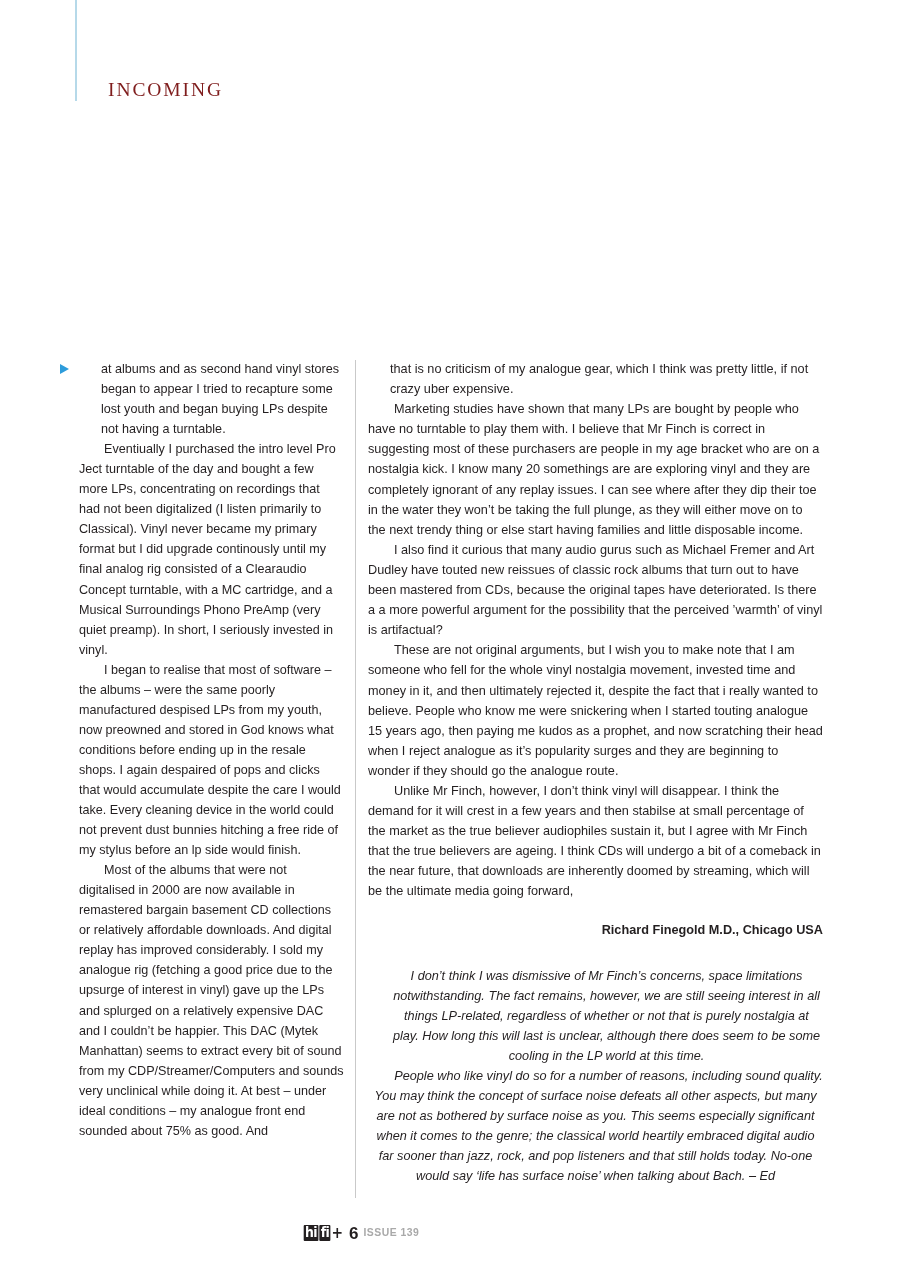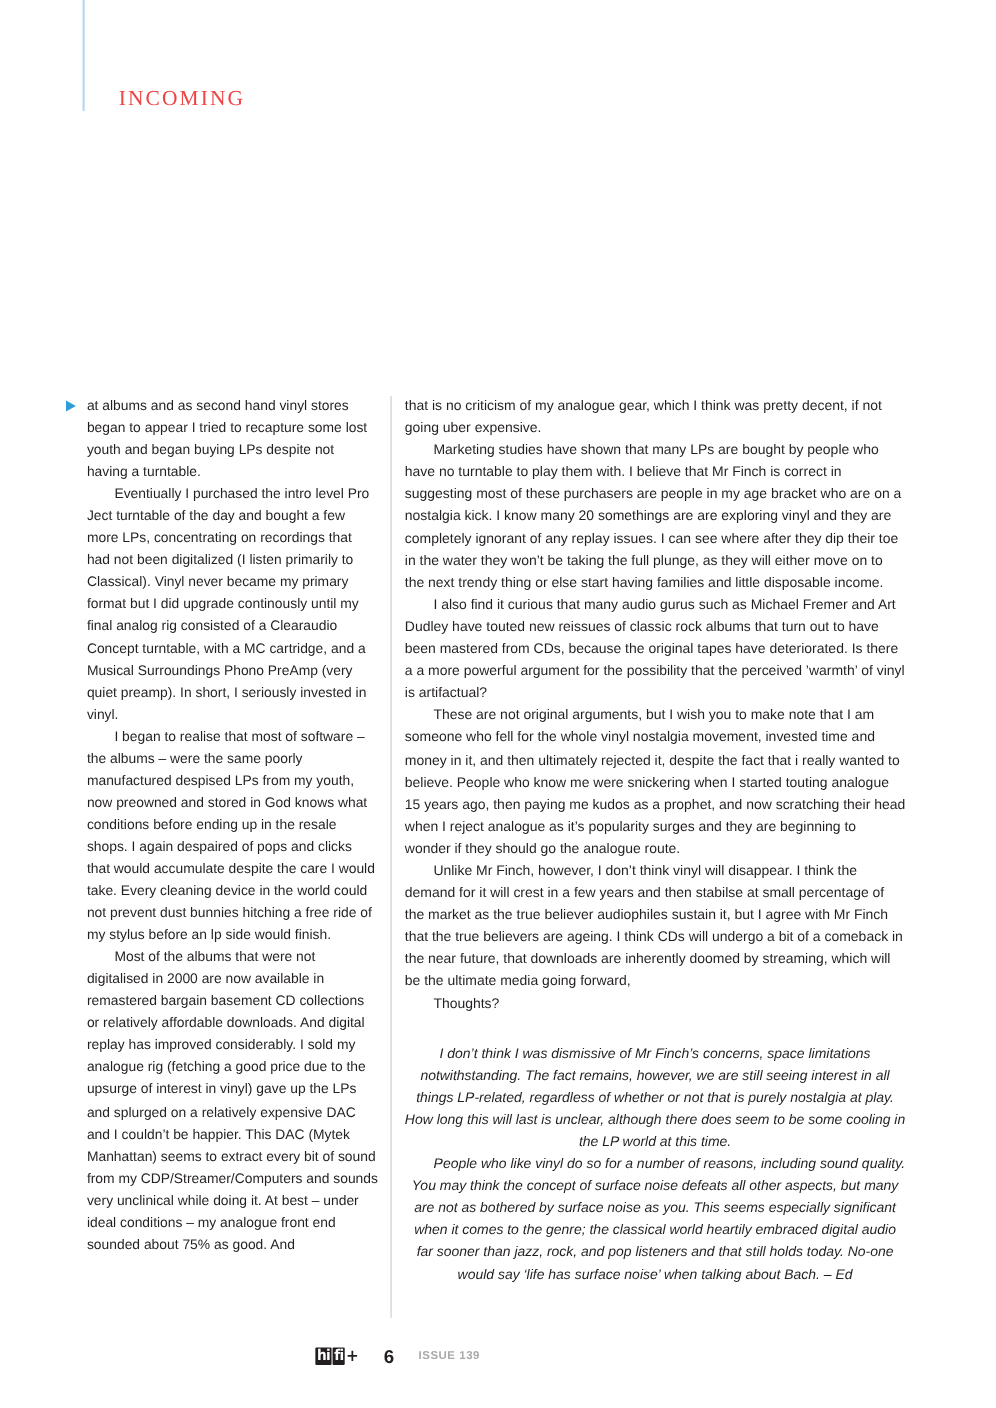--- a/index.html
+++ b/index.html
@@ -32,21 +32,21 @@
     height: 101px;
     background: #b6d9e9;
   }
   .section-title {
     position: absolute;
     left: 108px;
     top: 80px;
     font-family: "Liberation Serif", serif;
     font-size: 19.5px;
     letter-spacing: 1.9px;
-    color: #ef4444;
+    color: #7f1d1d;
     line-height: 1;
     white-space: nowrap;
   }
 
   
   .columns {
     position: absolute;
     left: 0;
     top: 359px;
     width: 905px;
@@ -74,21 +74,21 @@
     line-height: 20.05px;
     color: #231f20;
     text-indent: 25px;
     -webkit-font-smoothing: antialiased;
   }
   .col-right .para {
     font-size: 12.7px;
     line-height: 20.1px;
     text-indent: 26px;
   }
-  .para.noindent { text-indent: 0; }
+  .para.noindent { text-indent: 0; margin-left: 22px; }
 
   
   .cont-marker {
     position: absolute;
     left: -19px;
     top: 5px;
     width: 0;
     height: 0;
     border-top: 5px solid transparent;
     border-bottom: 5px solid transparent;
@@ -124,21 +124,21 @@
   
   .footer {
     position: absolute;
     left: 0;
     top: 1218px;
     width: 721px;
     height: 30px;
     display: flex;
     align-items: center;
     justify-content: center;
-    gap: 22px;
+    gap: 5px;
   }
   .logo {
     display: inline-block;
     font-family: "DejaVu Sans", sans-serif;
     font-size: 13.5px;
     font-weight: bold;
     letter-spacing: -0.6px;
     color: #231f20;
     line-height: 1;
     transform: scaleX(0.92);
@@ -191,27 +191,27 @@
     <div class="first-para-wrap">
       <span class="cont-marker"></span>
       <p class="para noindent">at albums and as second hand vinyl stores began to appear I tried to recapture some lost youth and began buying LPs despite not having a turntable.</p>
     </div>
     <p class="para">Eventiually I purchased the intro level Pro Ject turntable of the day and bought a few more LPs, concentrating on recordings that had not been digitalized (I listen primarily to Classical). Vinyl never became my primary format but I did upgrade continously until my final analog rig consisted of a Clearaudio Concept turntable, with a MC cartridge, and a Musical Surroundings Phono PreAmp (very quiet preamp). In short, I seriously invested in vinyl.</p>
     <p class="para">I began to realise that most of software – the albums – were the same poorly manufactured despised LPs from my youth, now preowned and stored in God knows what conditions before ending up in the resale shops. I again despaired of pops and clicks that would accumulate despite the care I would take. Every cleaning device in the world could not prevent dust bunnies hitching a free ride of my stylus before an lp side would finish.</p>
     <p class="para">Most of the albums that were not digitalised in 2000 are now available in remastered bargain basement CD collections or relatively affordable downloads. And digital replay has improved considerably. I sold my analogue rig (fetching a good price due to the upsurge of interest in vinyl) gave up the LPs and splurged on a relatively expensive DAC and I couldn’t be happier. This DAC (Mytek Manhattan) seems to extract every bit of sound from my CDP/Streamer/Computers and sounds very unclinical while doing it. At best – under ideal conditions – my analogue front end sounded about 75% as good. And</p>
   </div>
 
   <div class="col col-right">
-    <p class="para noindent">that is no criticism of my analogue gear, which I think was pretty decent, if not going uber expensive.</p>
+    <p class="para noindent">that is no criticism of my analogue gear, which I think was pretty little, if not crazy uber expensive.</p>
     <p class="para">Marketing studies have shown that many LPs are bought by people who have no turntable to play them with. I believe that Mr Finch is correct in suggesting most of these purchasers are people in my age bracket who are on a nostalgia kick. I know many 20 somethings are are exploring vinyl and they are completely ignorant of any replay issues. I can see where after they dip their toe in the water they won’t be taking the full plunge, as they will either move on to the next trendy thing or else start having families and little disposable income.</p>
     <p class="para">I also find it curious that many audio gurus such as Michael Fremer and Art Dudley have touted new reissues of classic rock albums that turn out to have been mastered from CDs, because the original tapes have deteriorated. Is there a a more powerful argument for the possibility that the perceived ’warmth’ of vinyl is artifactual?</p>
     <p class="para">These are not original arguments, but I wish you to make note that I am someone who fell for the whole vinyl nostalgia movement, invested time and money in it, and then ultimately rejected it, despite the fact that i really wanted to believe. People who know me were snickering when I started touting analogue 15 years ago, then paying me kudos as a prophet, and now scratching their head when I reject analogue as it’s popularity surges and they are beginning to wonder if they should go the analogue route.</p>
     <p class="para">Unlike Mr Finch, however, I don’t think vinyl will disappear. I think the demand for it will crest in a few years and then stabilse at small percentage of the market as the true believer audiophiles sustain it, but I agree with Mr Finch that the true believers are ageing. I think CDs will undergo a bit of a comeback in the near future, that downloads are inherently doomed by streaming, which will be the ultimate media going forward,</p>
-    <p class="para">Thoughts?</p>
-
+
+    <p class="signature">Richard Finegold M.D., Chicago USA</p>
 
     <div class="editor-reply">
       <p class="para noindent">I don’t think I was dismissive of Mr Finch’s concerns, space limitations notwithstanding. The fact remains, however, we are still seeing interest in all things LP-related, regardless of whether or not that is purely nostalgia at play. How long this will last is unclear, although there does seem to be some cooling in the LP world at this time.</p>
       <p class="para"><span>People who like vinyl do so for a number of reasons, including sound quality. You may think the concept of surface noise defeats all other aspects, but many are not as bothered by surface noise as you. This seems especially significant when it comes to the genre; the classical world heartily embraced digital audio far sooner than jazz, rock, and pop listeners and that still holds today. No-one would say ‘life has surface noise’ when talking about Bach. – </span><span class="ed-sign">Ed</span></p>
     </div>
   </div>
 </div>
 
 <div class="footer">
   <span class="logo"><span class="seg">hi</span><span class="seg">fi</span><span class="plus">+</span></span>

